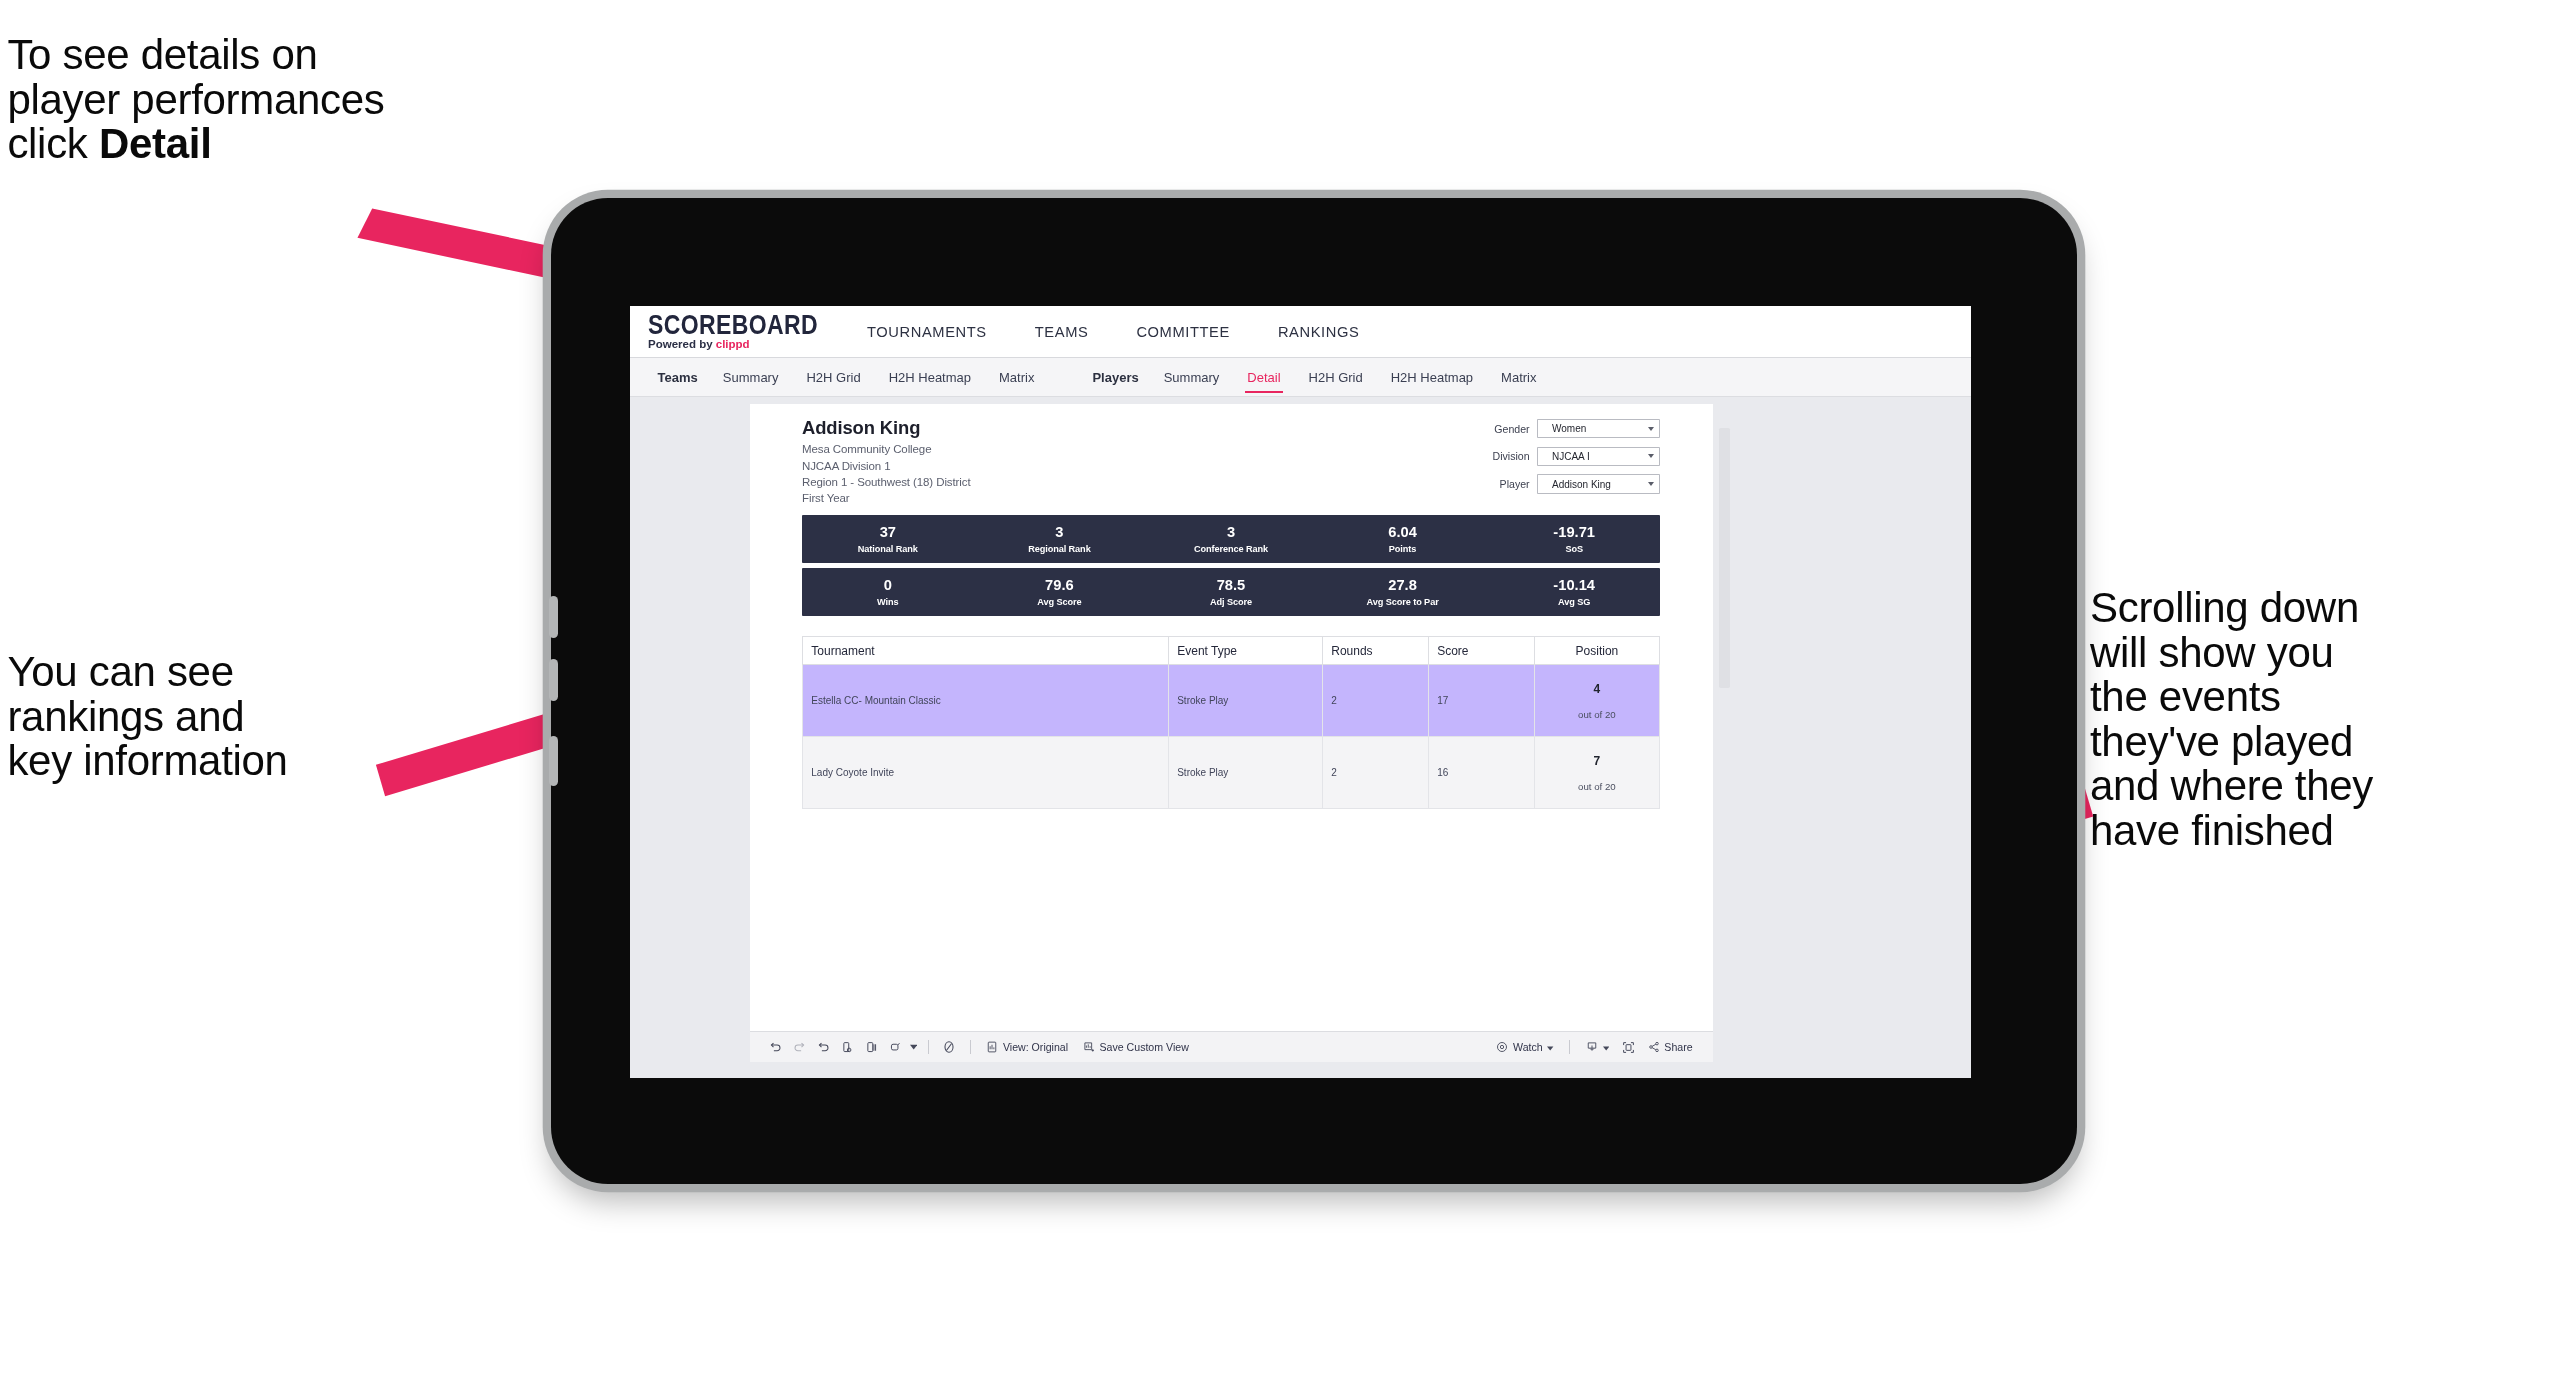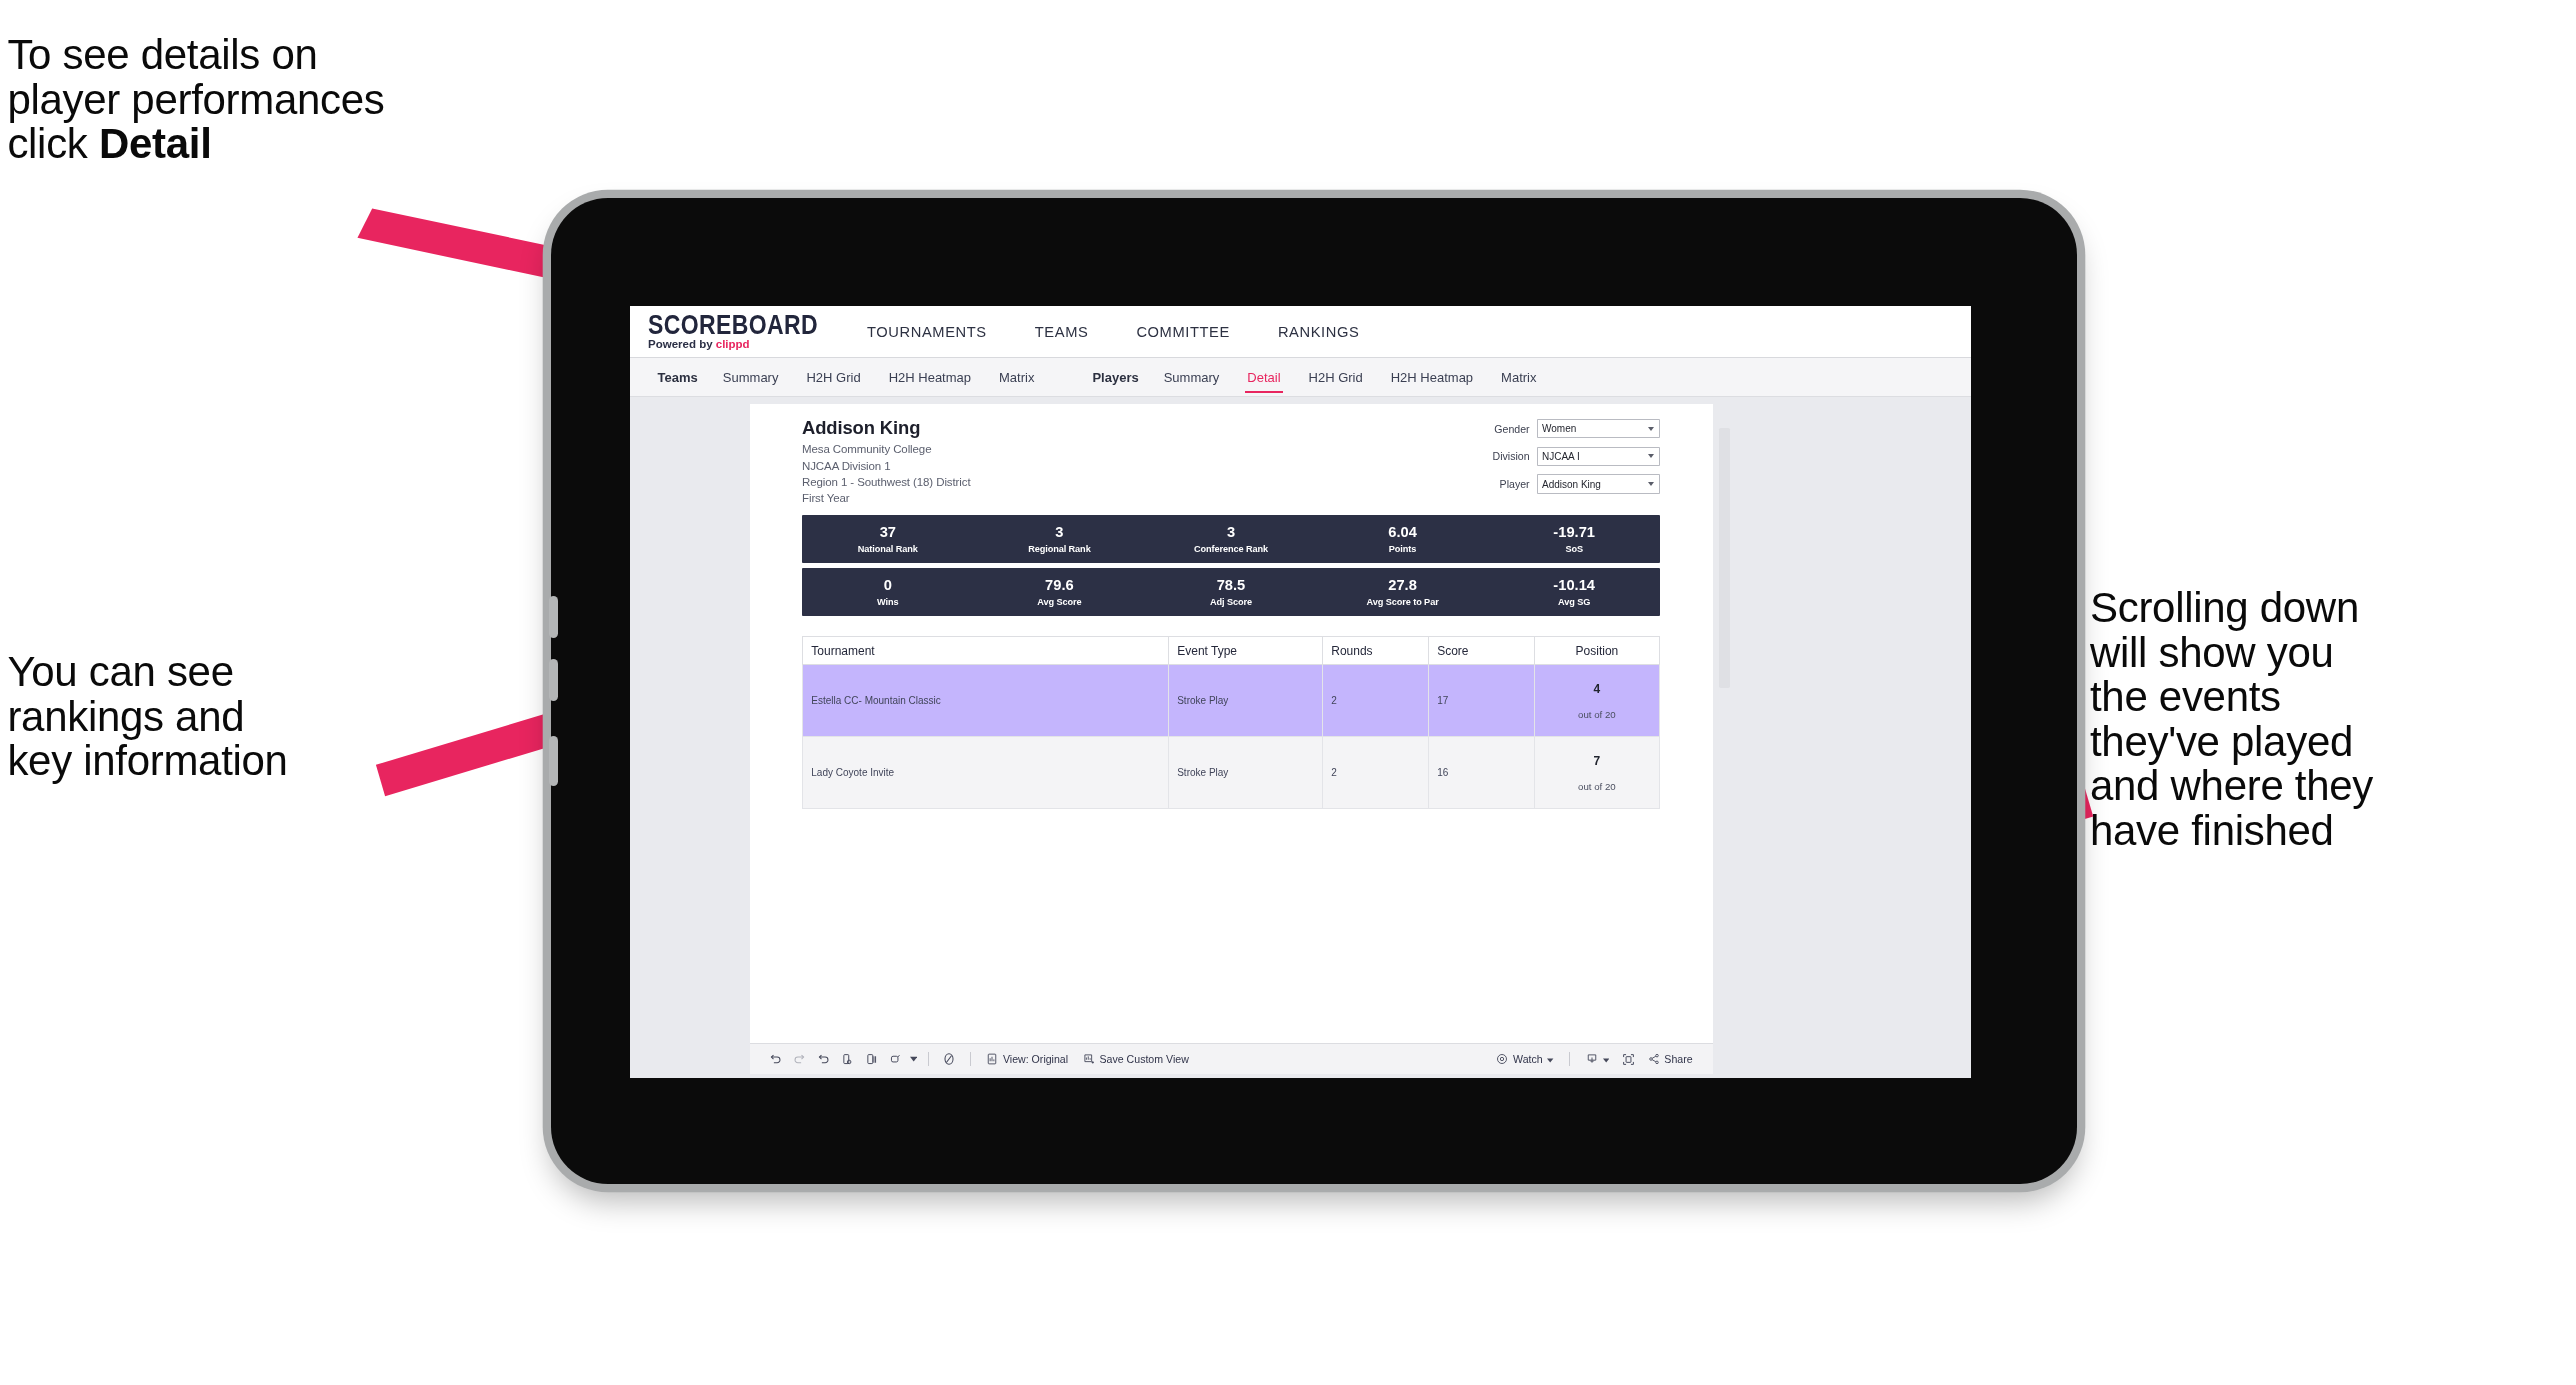--- a/index.html
+++ b/index.html
@@ -108,21 +108,21 @@
   .player-name { font-size:18.4px; font-weight:700; color:#1d1f2b; letter-spacing:-0.1px; }
   .player-meta { font-size:11.5px; color:#5b5f6e; margin-top:4.1px; letter-spacing:-0.1px; }
 
   .filters { position:absolute; right:0; top:1.8px; width:203px; }
   .filter-row { display:flex; align-items:center; justify-content:flex-end; margin-bottom:8.3px; }
   .filter-label { font-size:10.6px; color:#3d4150; margin-right:7.4px; }
   .filter-select {
     width: 123px; height: 19.3px; background:#fff;
     border:0.9px solid #b9bbc2; border-radius:0.9px;
     font-size:10px; color:#24262f;
-    display:flex; align-items:center; padding-left:4px;
+    display:flex; align-items:center; padding-left:14px;
     position:relative; cursor:pointer;
   }
   .filter-select .caret {
     position:absolute; right:5.5px; top:50%; transform:translateY(-50%);
     width:0;height:0;border-left:3.7px solid transparent;border-right:3.7px solid transparent;
     border-top:4.6px solid #5a5d69;
   }
 
   
   .statbar {
@@ -155,21 +155,21 @@
   .tbl td.pos .n { font-size:12px; font-weight:700; color:#21242f; }
   .tbl td.pos .o { font-size:9.7px; color:#4b4f60; margin-top:13px; }
 
   .vscroll {
     position:absolute; top:24px; width:11px; height:260px;
     background:#dfe0e4; border-radius:1.8px;
   }
 
   
   .toolbar {
-    position:absolute; left:120px; bottom:4px; width:963px; height:31px;
+    position:absolute; left:120px; bottom:16px; width:963px; height:31px;
     background:#f3f3f5; border-top:0.9px solid #dcdde1;
     display:flex; align-items:center; padding:0 13px; gap:0;
   }
   .tb-icon {
     width:24px; height:24px; display:flex; align-items:center; justify-content:center;
     color:#45485a; font-size:14px; cursor:pointer;
   }
   .tb-sep { width:0.9px; height:14.7px; background:#c9cad0; margin:0 8.3px; }
   .tb-item {
     display:flex; align-items:center; gap:4.6px; font-size:10.6px; color:#31344a;

